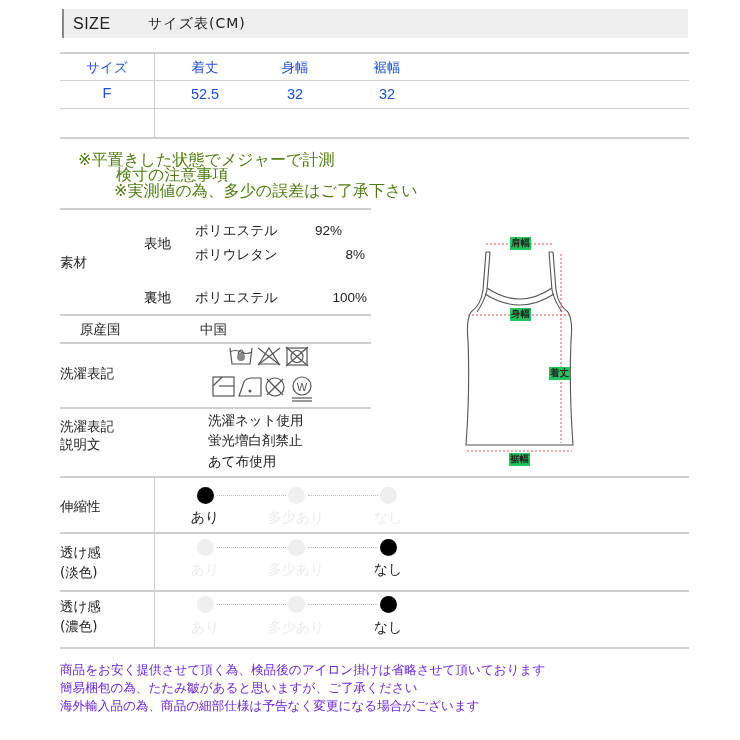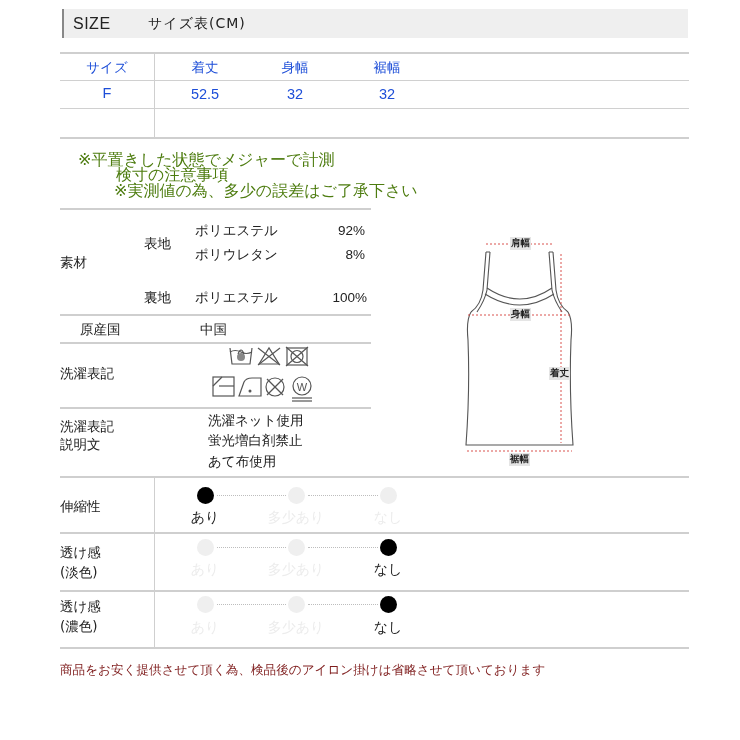--- a/index.html
+++ b/index.html
@@ -24,25 +24,25 @@
 
     .lbl { position: absolute; font-size: 13.5px; color: #222; text-align: left; line-height: 19px; white-space: nowrap; }
 
     
     .dot { position: absolute; width: 17px; height: 17px; border-radius: 50%; background: #efefef; }
     .dot.on { background: #000; }
     .dotline { position: absolute; height: 0; border-top: 1px dotted #bdbdbd; }
     .dlabel { position: absolute; font-size: 14px; color: #ececec; white-space: nowrap; text-align: center; width: 80px; }
     .dlabel.on { color: #222; }
 
-    .footer { position: absolute; left: 60px; top: 661px; font-size: 12.6px; line-height: 18px; color: #7f1d1d; white-space: nowrap; }
+    .footer { position: absolute; left: 60px; top: 661px; font-size: 12.6px; line-height: 18px; color: #6d28d9; white-space: nowrap; }
 
     
     .diagram { position: absolute; left: 440px; top: 230px; width: 160px; height: 240px; }
-    .dg-label { position: absolute; font-size: 9.5px; font-weight: bold; color: #222; background: #e5e5e5; padding: 0 1px; }
+    .dg-label { position: absolute; font-size: 9.5px; font-weight: bold; color: #222; background: #22c55e; padding: 0 1px; }
     .care-icons { position: absolute; left: 208px; top: 344px; width: 130px; height: 60px; }
   </style>
 </head>
 <body>
 
 <div class="abs header-band">
   <span class="header-size">SIZE</span>
   <span class="header-sub">サイズ表(CM)</span>
 </div>
 
@@ -66,21 +66,21 @@
   <div class="note" style="top:152px;">※平置きした状態でメジャーで計測</div>
   <div class="note" style="top:167px; left:76px;margin-left:40px;">検寸の注意事項</div>
   <div class="note" style="top:183px;margin-left:36px;">※実測値の為、多少の誤差はご了承下さい</div>
 </div>
 
 <div class="hline" style="left:60px; top:208px; width:311px;"></div>
 <div>
   <div class="lbl" style="left:60px; top:253px; width:90px;">素材</div>
   <div class="lbl" style="left:144px; top:234px; width:36px;">表地</div>
   <div class="lbl" style="left:195px; top:221px; text-align:left;">ポリエステル</div>
-  <div class="lbl num" style="left:315px; top:221px; width:50px; text-align:right;">92%</div>
+  <div class="lbl num" style="left:315px; top:221px; width:50px; ">92%</div>
   <div class="lbl" style="left:195px; top:245px; text-align:right;">ポリウレタン</div>
   <div class="lbl num" style="left:315px; top:245px; width:50px; text-align:right;">8%</div>
   <div class="lbl" style="left:144px; top:288px; width:36px;">裏地</div>
   <div class="lbl" style="left:195px; top:288px; text-align:left;">ポリエステル</div>
   <div class="lbl num" style="left:315px; top:288px; width:52px; text-align:right;">100%</div>
 </div>
 <div class="hline" style="left:60px; top:314px; width:311px;"></div>
 
 <div>
   <div class="lbl" style="left:60px; top:320px; width:90px; text-align:left; padding-left:20px;">原産国</div>
@@ -212,13 +212,15 @@
   <div class="dotline" style="left:308px; top:604px; width:70px;"></div>
   <div class="dot on" style="left:380px; top:596px;"></div>
   <div class="dlabel" style="left:165px; top:619px;">あり</div>
   <div class="dlabel" style="left:256px; top:619px;">多少あり</div>
   <div class="dlabel on" style="left:348px; top:619px;">なし</div>
 </div>
 <div class="hline" style="left:60px; top:647px; width:629px;"></div>
 
 <div class="footer">
   <div>商品をお安く提供させて頂く為、検品後のアイロン掛けは省略させて頂いております</div>
+  <div>簡易梱包の為、たたみ皺があると思いますが、ご了承ください</div>
+  <div>海外輸入品の為、商品の細部仕様は予告なく変更になる場合がございます</div>
 </div>
 
 </body></html>

